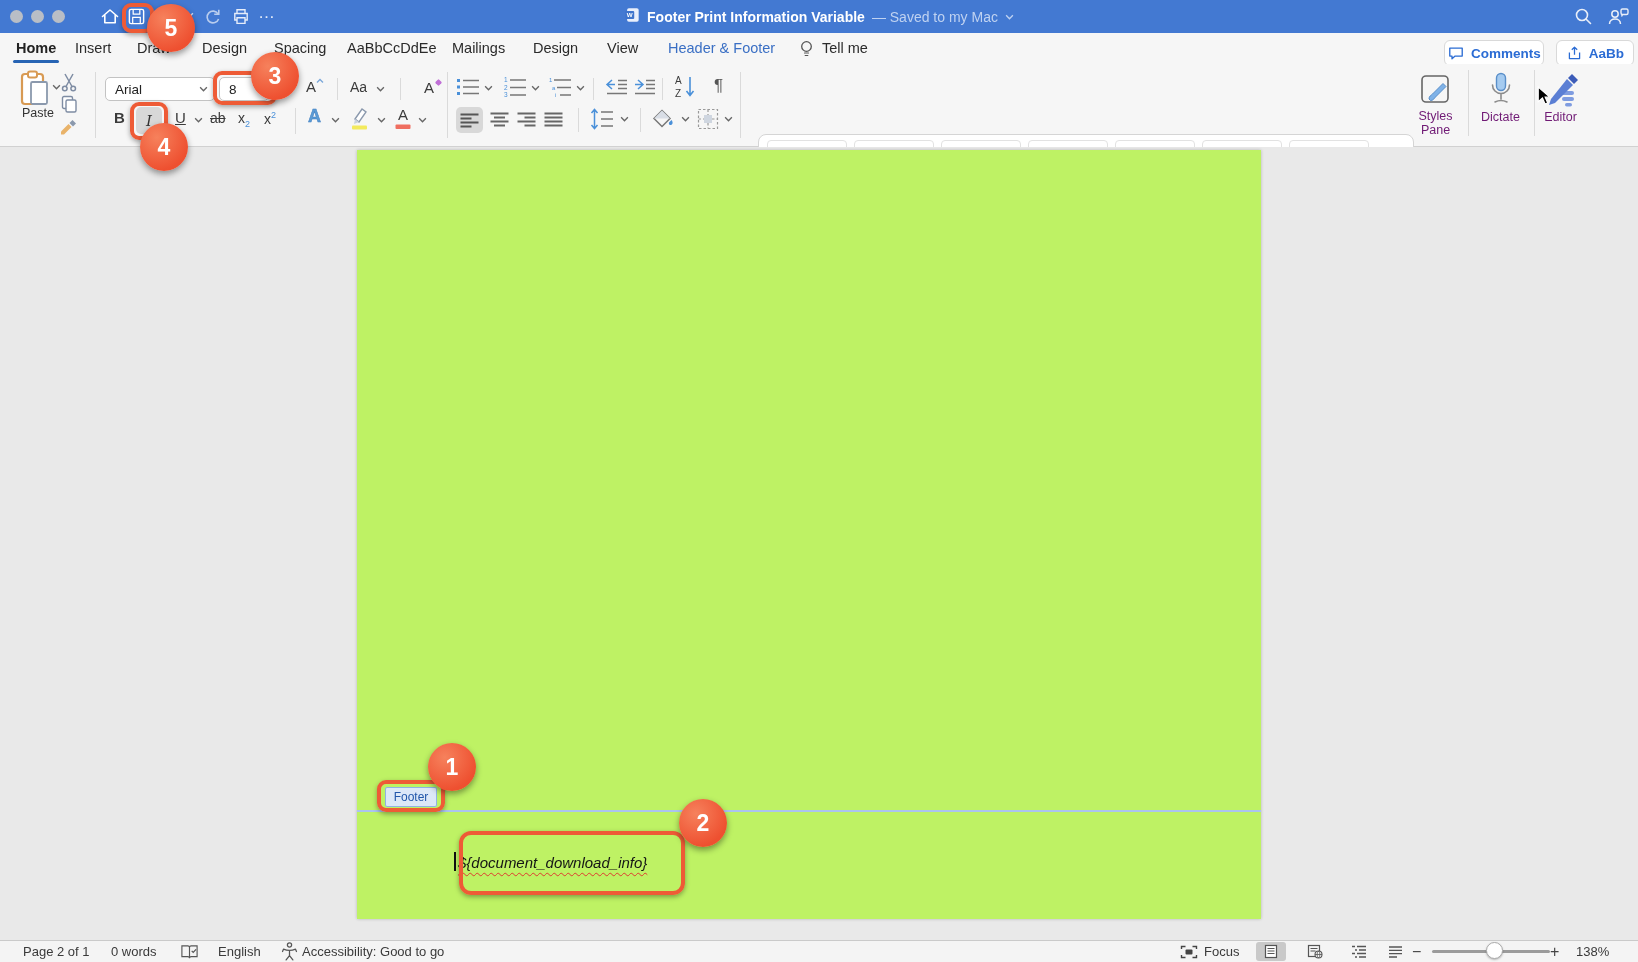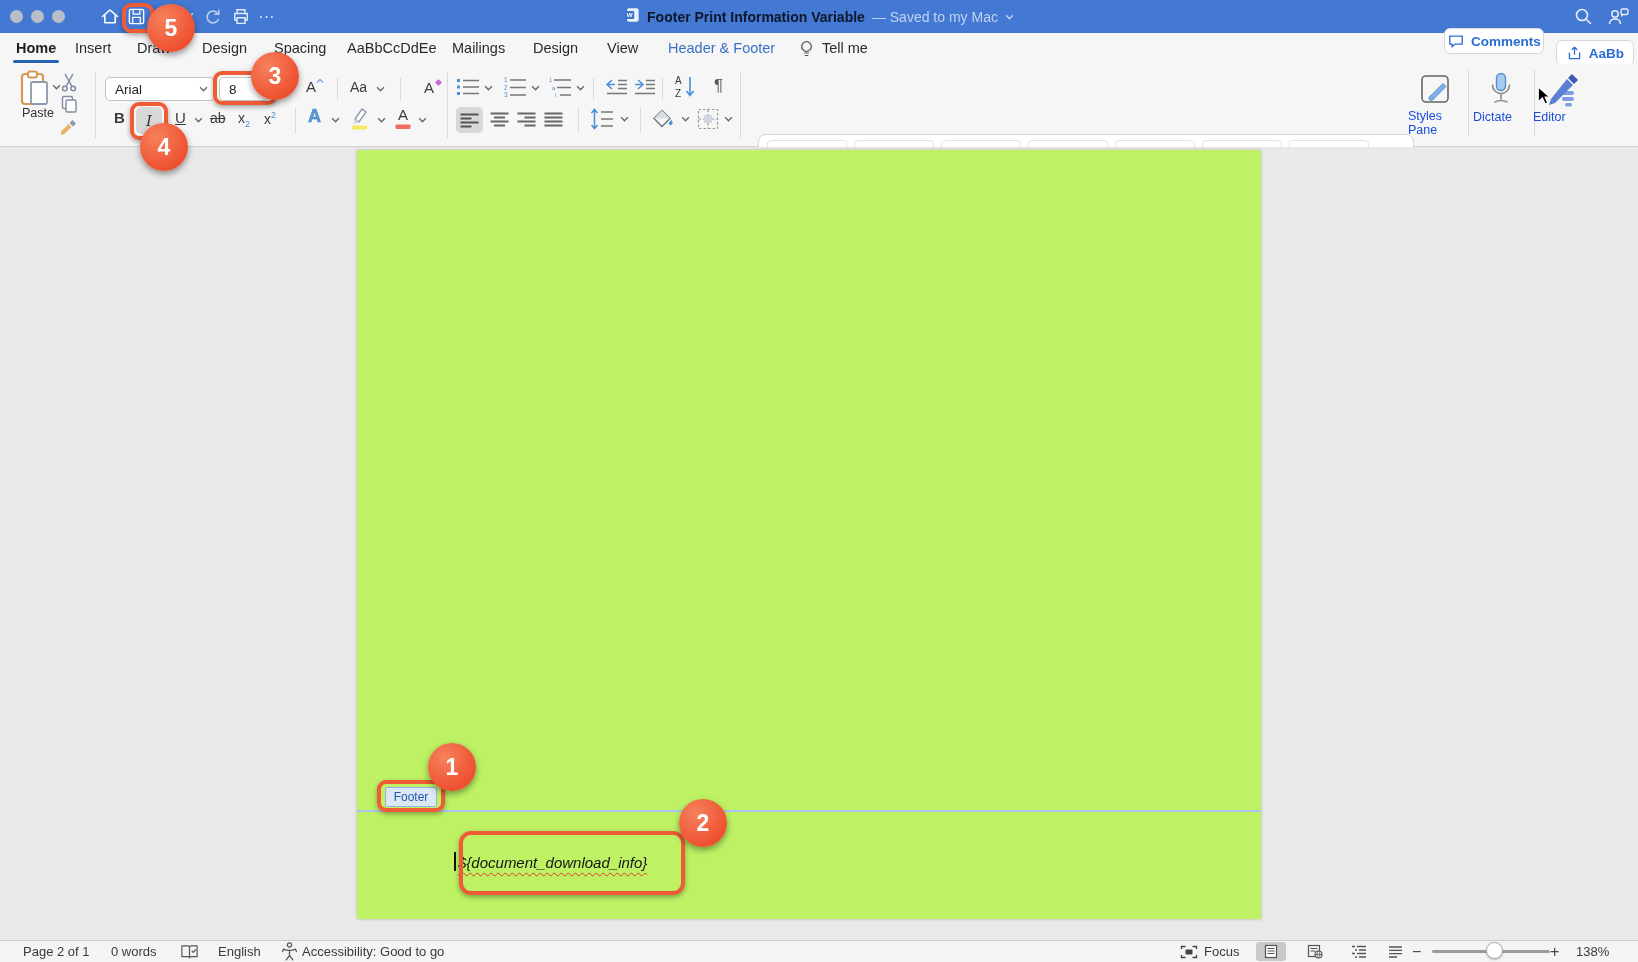--- a/index.html
+++ b/index.html
@@ -6,21 +6,21 @@
   html,body { width:1638px; height:962px; }
   body { font-family:"Liberation Sans", sans-serif; background:#e9e9e9; overflow:hidden; }
   .app { position:relative; width:1638px; height:962px; background:#e9e9e9; }
   .abs { position:absolute; }
 
   
   .titlebar { position:absolute; left:0; top:0; width:1638px; height:33px; background:#4379d2; }
   .light { position:absolute; top:10px; width:13px; height:13px; border-radius:50%; background:#b9bec6; }
   .tb-ic { position:absolute; display:flex; align-items:center; justify-content:center; }
   .title-wrap { position:absolute; left:0; top:0; width:100%; height:33px; display:flex; align-items:center; justify-content:center; gap:7px; }
-  .title-main { color:#0f172a; font-weight:bold; font-size:14px; }
+  .title-main { color:#ffffff; font-weight:bold; font-size:14px; }
   .title-status { color:#bfd2f1; font-size:14px; }
 
   
   .tabrow { position:absolute; left:0; top:33px; width:1638px; height:31px; background:#f6f6f6; }
   .tab { position:absolute; top:0; height:31px; line-height:31px; font-size:14.5px; color:#2b2b2b; cursor:default; white-space:nowrap; }
   .tab.active { font-weight:bold; color:#222; }
   .tab.contextual { color:#3a6fc4; }
   .tab-underline { position:absolute; left:13px; top:26.5px; width:46px; height:3.5px; background:#2764b4; border-radius:2px; }
 
   .pillbtn { position:absolute; height:26px; background:#ffffff; border:1px solid #d9d9d9; border-radius:6px; display:flex; align-items:center; justify-content:center; gap:6px; font-size:13.5px; color:#2b6cd4; font-weight:bold; }
@@ -40,21 +40,21 @@
   .gallery { position:absolute; left:758px; top:70px; width:656px; height:62px; background:#ffffff; border:1px solid #d5d5d5; border-radius:8px; }
   .stylecard { position:absolute; top:5px; width:80px; height:51px; background:#fff; border:1px solid #e2e2e2; border-radius:4px; overflow:hidden; }
   .st-sample { height:33px; display:flex; align-items:center; justify-content:center; white-space:nowrap; }
   .st-label { height:16px; background:#f3f3f3; border-top:1px solid #e7e7e7; font-size:11px; color:#3c3c3c; display:flex; align-items:center; justify-content:center; white-space:nowrap; }
   .st-normal,.st-nospace { font-size:11.5px; color:#222; }
   .st-h1 { font-size:14px; color:#2e74b5; }
   .st-h2 { font-size:11.5px; color:#2e74b5; }
   .st-title { font-size:20px; color:#1f1f1f; }
   .st-subtitle { font-size:10.5px; color:#8a8a8a; letter-spacing:.5px; }
   .st-subtle { font-size:10.5px; color:#8a8a8a; font-style:italic; }
-  .bigbtn-label { position:absolute; font-size:12.5px; color:#1d4ed8; text-align:left; line-height:14px; }
+  .bigbtn-label { position:absolute; font-size:12.5px; color:#701a75; text-align:center; line-height:14px; }
 
   
   .workspace { position:absolute; left:0; top:147px; width:1638px; height:793px; background:#e9e9e9; }
   .page { position:absolute; left:357px; top:3px; width:904px; height:769px; background:#bef264; box-shadow:0 0 3px rgba(0,0,0,.22); }
   .footer-line { position:absolute; left:0; top:660px; width:904px; height:2px; background:#abc4ef; }
   .footer-tag { position:absolute; left:28px; top:637px; width:52px; height:20px; background:#dce8f8; border:1px solid #8fb2e4; border-radius:2px; font-size:12px; color:#2257ab; display:flex; align-items:center; justify-content:center; }
   .footer-var { position:absolute; left:101px; top:704px; font-size:15px; font-style:italic; color:#151515; text-decoration:underline wavy #de3a2f 1px; text-underline-offset:4px; white-space:nowrap; }
   .caret { position:absolute; left:97px; top:702px; width:1.5px; height:19px; background:#111; }
 
   
@@ -153,21 +153,21 @@
     <span class="tb-ic" style="left:799px;top:7px">
       <svg width="15" height="18" viewBox="0 0 15 18">
           <circle cx="7.5" cy="6.5" r="4.8" fill="none" stroke="#555" stroke-width="1.3"></circle>
           <path d="M5.5 13 h4 M6.2 15.5 h2.6" stroke="#555" stroke-width="1.2" stroke-linecap="round"></path>
         </svg>
     </span>
     <span class="tab" style="left:822px">Tell me</span>
     <div class="tab-underline"></div>
   </div>
 
-  <div class="pillbtn" style="left:1444px;top:28px;width:100px">
+  <div class="pillbtn" style="left:1444px;top:40px;width:100px">
     <svg width="18" height="16" viewBox="0 0 20 18">
         <path d="M3 3.5 h14 v9 h-8 l-3.5 3 v-3 H3 z" fill="none" stroke="#2b6cd4" stroke-width="1.5" stroke-linejoin="round"></path>
       </svg>
     <span>Comments</span>
   </div>
   <div class="pillbtn" style="left:1556px;top:40px;width:78px">
     <svg width="17" height="16" viewBox="0 0 20 18">
         <path d="M4 8.5 v7 h12 v-7 M10 11 V2.5 M6.8 5.2 L10 2.2 l3.2 3" fill="none" stroke="#2b6cd4" stroke-width="1.5" stroke-linejoin="round"></path>
       </svg>
     <span>AaBb</span>

